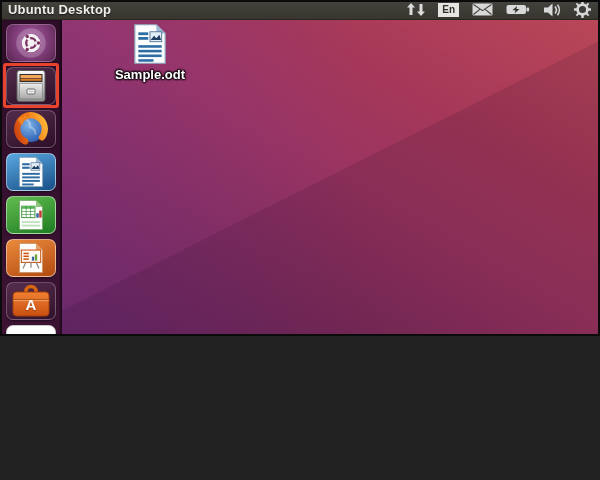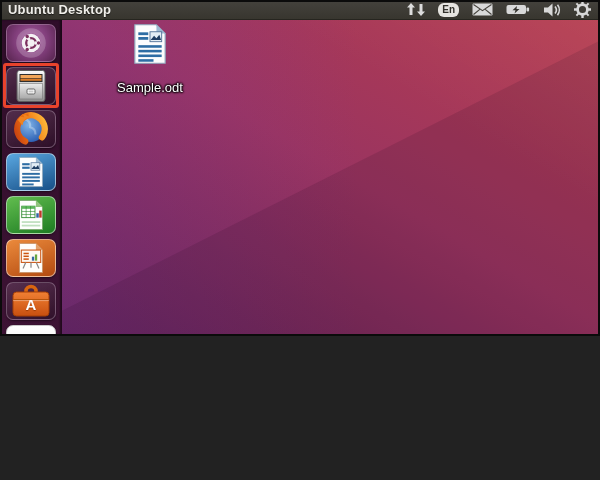--- a/index.html
+++ b/index.html
@@ -24,21 +24,21 @@
     z-index:40;
   }
   .topbar-title {
     margin-left:8px; font-size:13px; font-weight:bold; color:#f0eeea;
     letter-spacing:.2px; text-shadow:0 1px 1px rgba(0,0,0,.6);
   }
   .indicators { display:flex; align-items:center; gap:13px; margin-right:9px; }
   .indicator { display:flex; align-items:center; cursor:default; }
   .kbd-box {
     background:#e6e4e0; color:#33312c; font-size:10px; font-weight:bold;
-    border-radius:6px; padding:1px 4px 2px; line-height:11px;
+    border-radius:0; padding:1px 4px 2px; line-height:11px;
   }
 
   
   .launcher {
     position:absolute; left:0; top:20px; bottom:0; width:62px;
     background:linear-gradient(to bottom,#2f0d29,#3d1334);
     box-shadow:inset -2px 0 2px rgba(0,0,0,.45);
     display:flex; flex-direction:column; align-items:center;
     padding-top:4px; gap:5px; z-index:30;
   }
@@ -94,21 +94,21 @@
     background:linear-gradient(to bottom left, rgba(255,255,255,.05), rgba(255,255,255,0) 30%);
     pointer-events:none;
   }
 
   .desktop-icon {
     position:absolute; left:42px; top:3px; width:92px;
     display:flex; flex-direction:column; align-items:center;
     cursor:pointer; z-index:12;
   }
   .desktop-icon-label {
-    margin-top:15px; font-size:13px; font-weight:normal; color:#ffffff;
+    margin-top:2px; font-size:13px; font-weight:bold; color:#ffffff;
     text-shadow:0 1px 2px #000, 1px 0 2px #000, -1px 0 2px #000, 0 -1px 2px #000;
   }
 </style>
 </head>
 <body>
 
 <div class="screen">
 
   <div class="topbar">
     <div class="topbar-title">Ubuntu Desktop</div>

